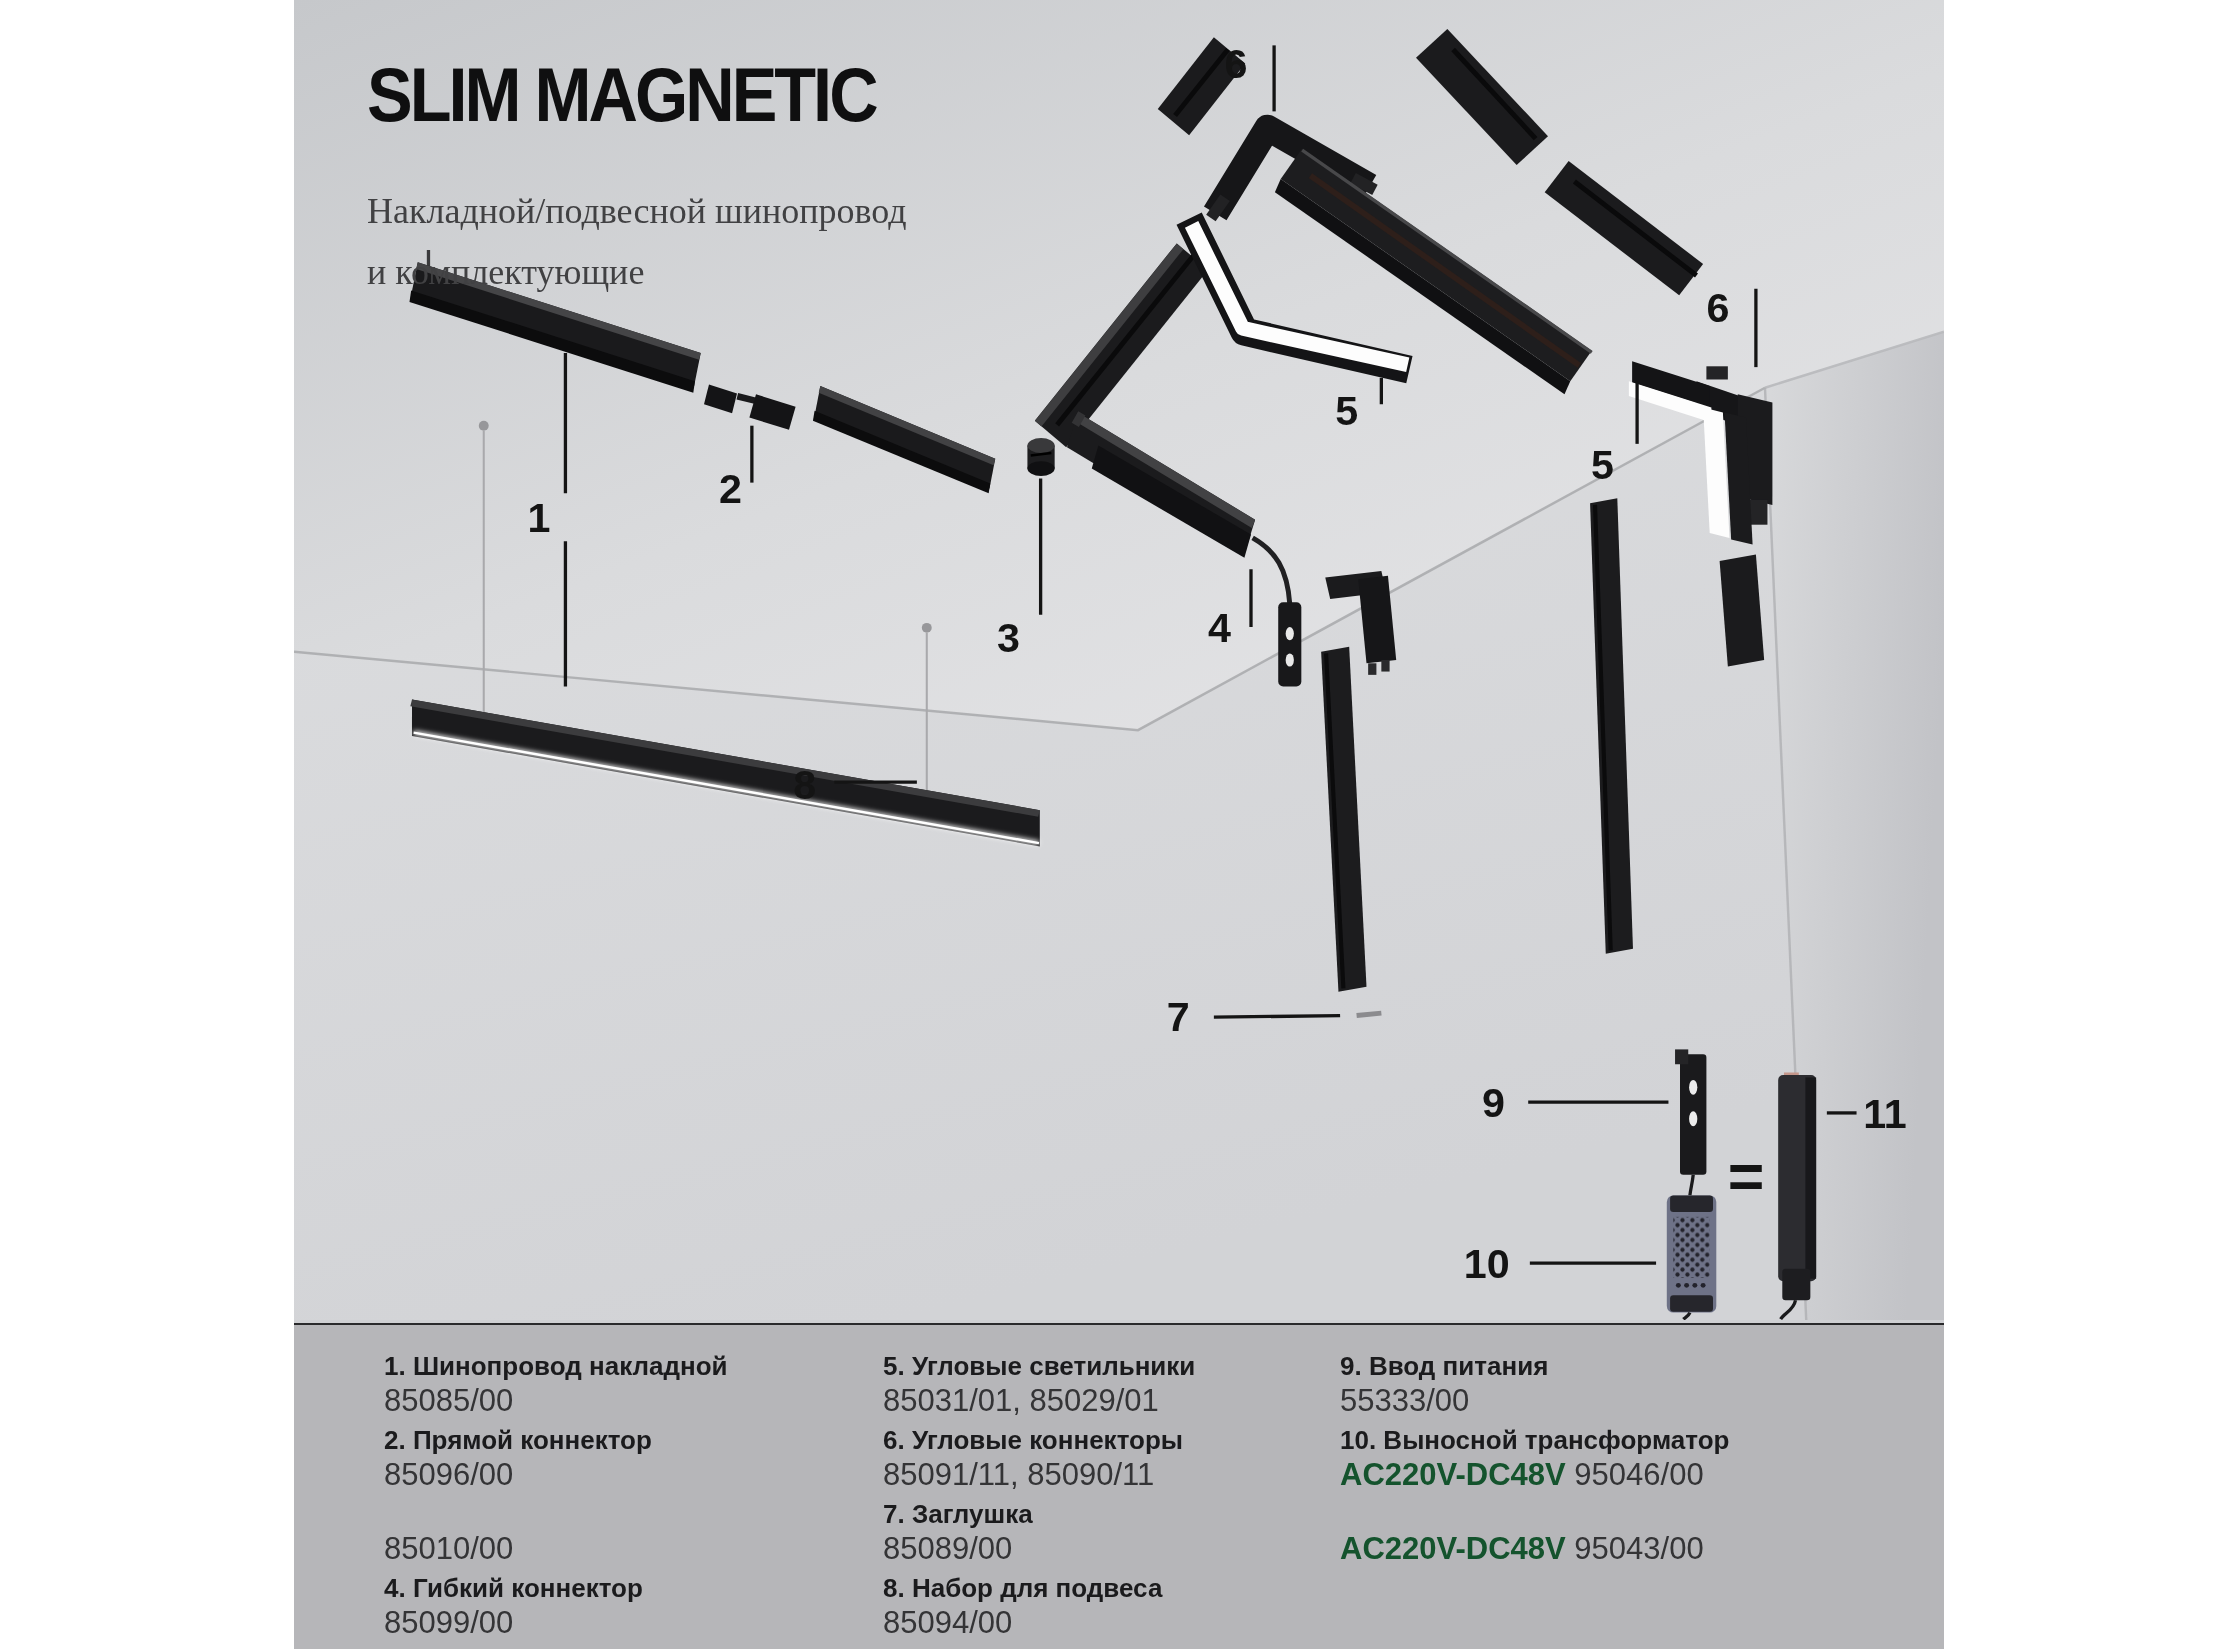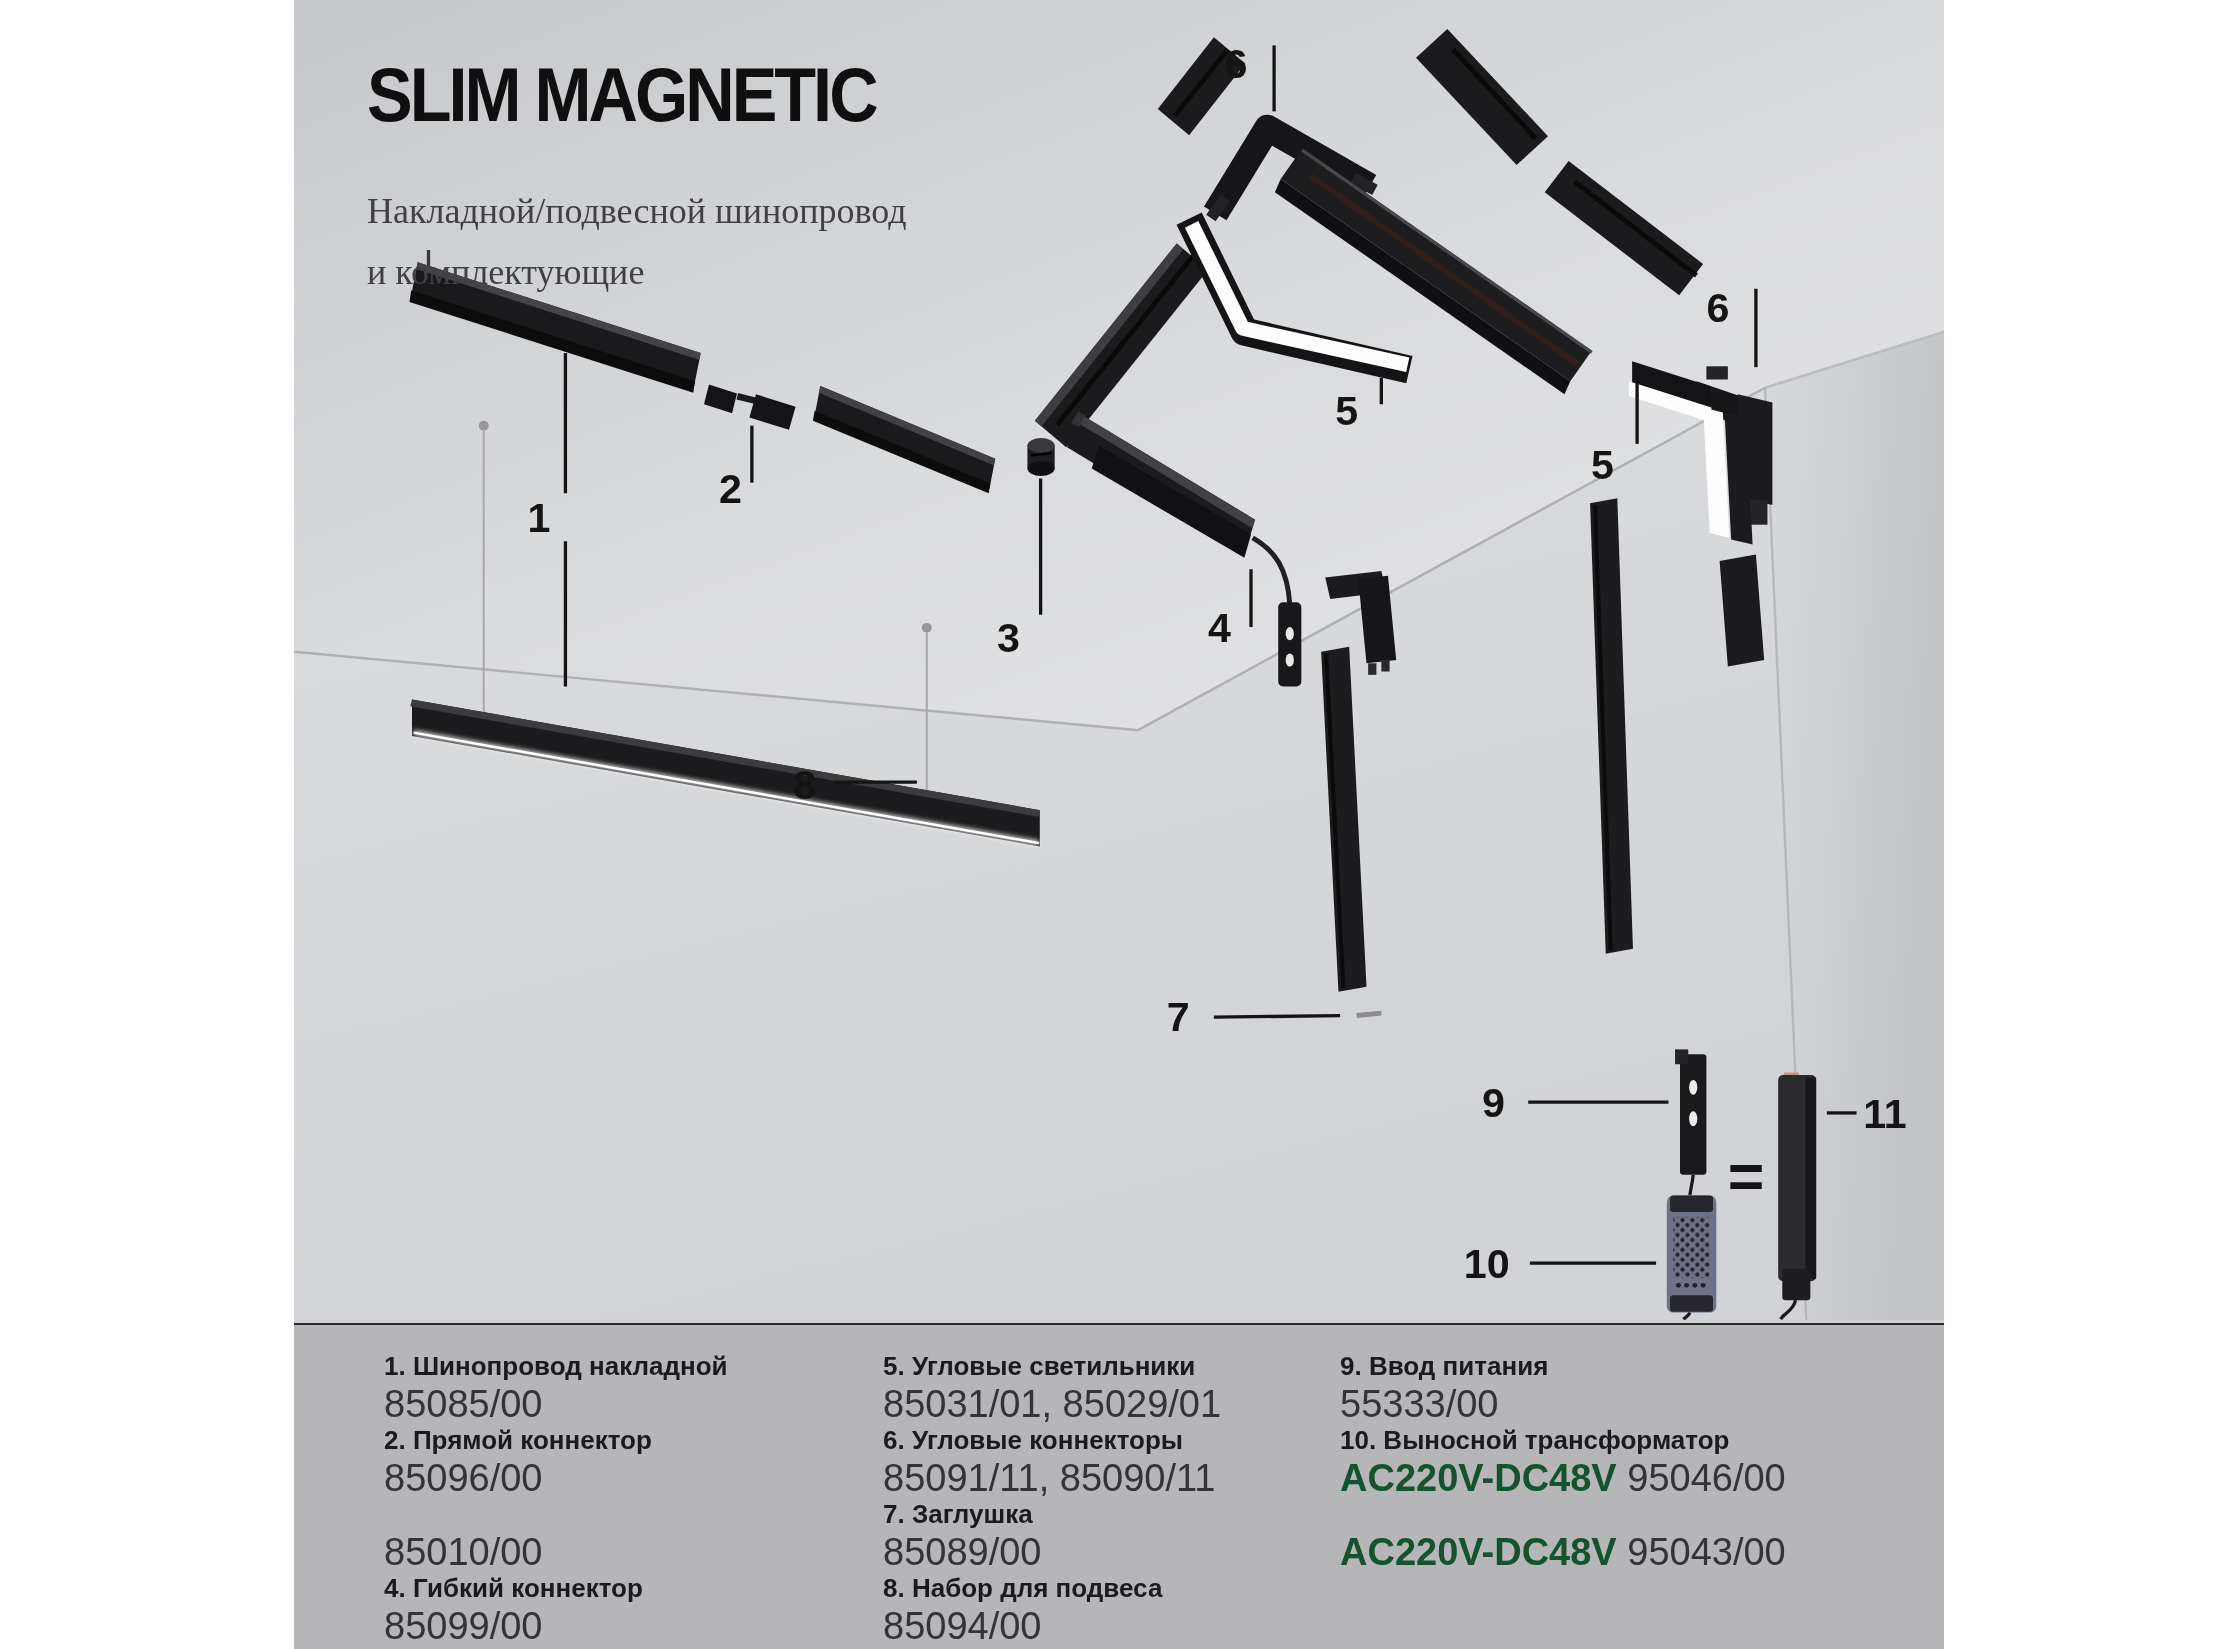--- a/index.html
+++ b/index.html
@@ -23,21 +23,21 @@
     font-family:Liberation Serif, serif;
   }
   .legend{
     position:absolute;left:0;top:1323px;width:1650px;height:327px;
     background:#b6b6b9;border-top:2.5px solid #29292b;
   }
   .li-title{
     position:absolute;font-size:26px;font-weight:700;color:#1b1b1d;white-space:nowrap;
   }
   .li-code{
-    position:absolute;font-size:38px;font-weight:400;color:#343436;white-space:nowrap;
+    position:absolute;font-size:31px;font-weight:400;color:#343436;white-space:nowrap;
   }
   .li-code b{font-weight:700;color:#14532d;}
   svg text.callout{
     font-family:"Liberation Sans", sans-serif;font-size:50px;font-weight:700;fill:#141414;
   }
   svg text.equals{
     font-family:"Liberation Sans", sans-serif;font-size:76px;font-weight:700;fill:#141414;
   }
 </style>
 </head>

